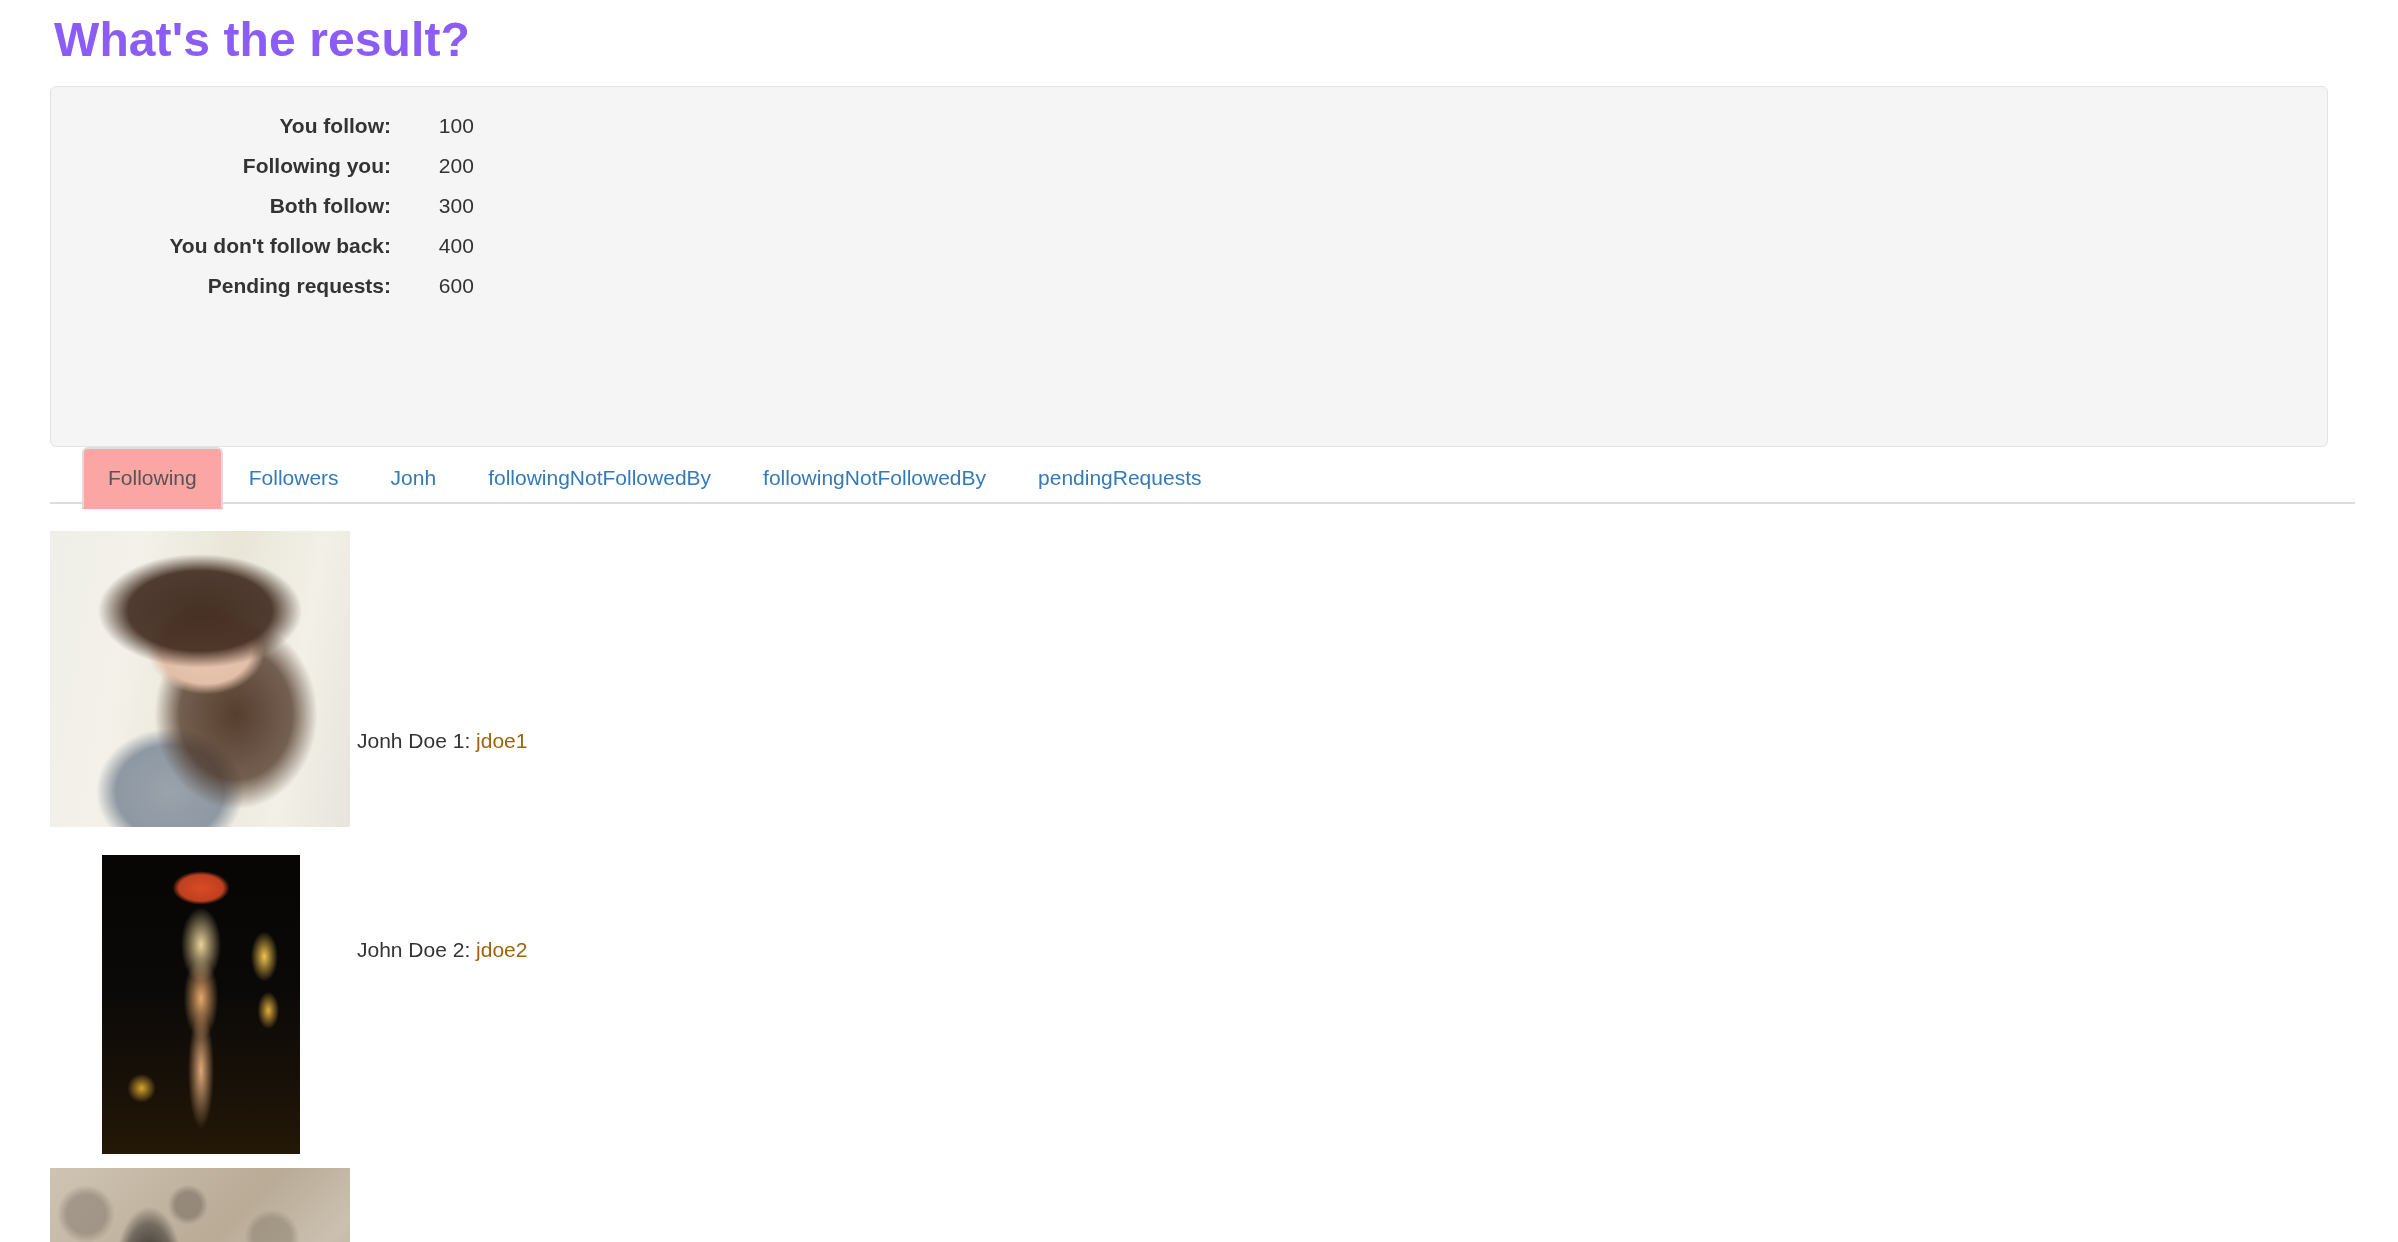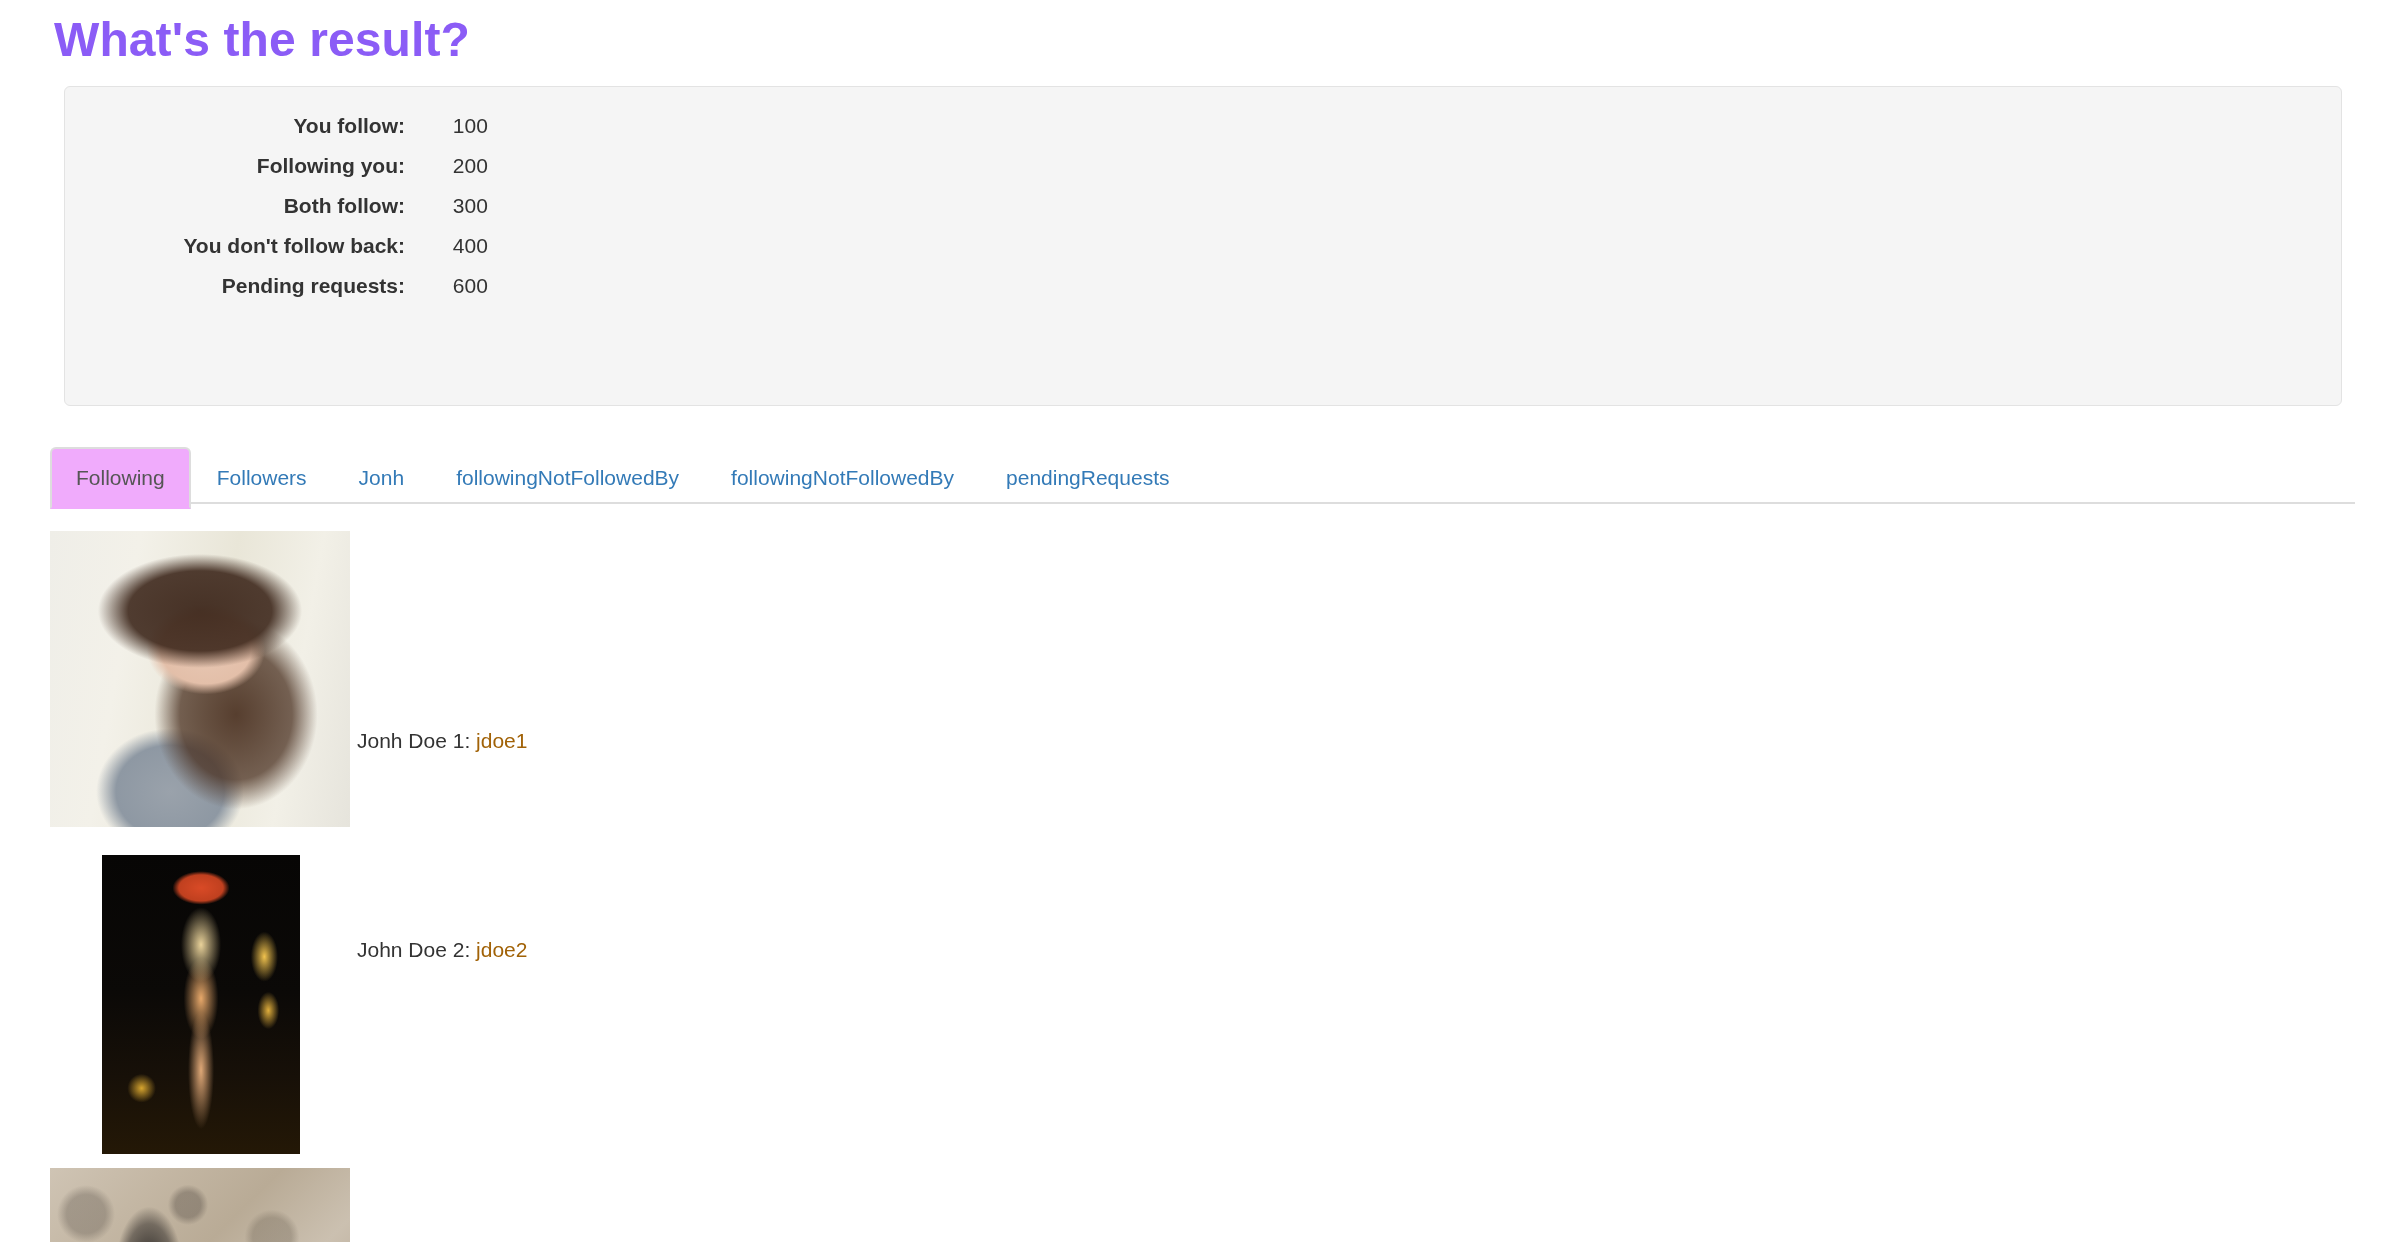--- a/index.html
+++ b/index.html
@@ -34,24 +34,24 @@
     font-size: 48px;
     font-weight: bold;
     color: #8b5cf6;
     letter-spacing: 0.1px;
     white-space: nowrap;
   }
 
   
   .stats-panel {
     position: absolute;
-    left: 64px;
+    left: 50px;
     top: 86px;
     width: 2278px;
-    height: 320px;
+    height: 361px;
     box-sizing: border-box;
     background: #f5f5f5;
     border: 1px solid #e3e3e3;
     border-radius: 6px;
   }
   .stats-list {
     margin: 0;
     padding: 0;
     position: absolute;
     left: 0;
@@ -110,23 +110,24 @@
     line-height: 1.428;
     color: #337ab7;
     text-decoration: none;
     border: 2px solid transparent;
     border-radius: 6px 6px 0 0;
     cursor: pointer;
     white-space: nowrap;
   }
   .tab.active .tab-link {
     color: #555555;
-    background-color: #f0abfc;
+    background-color: #fca5a5;
     border-color: #dddddd #dddddd transparent;
     cursor: default;
+    margin-left: 32px;
   }
 
   
   .user-list {
     position: absolute;
     left: 0;
     top: 504px;
     width: 2398px;
     list-style: none;
     margin: 0;

